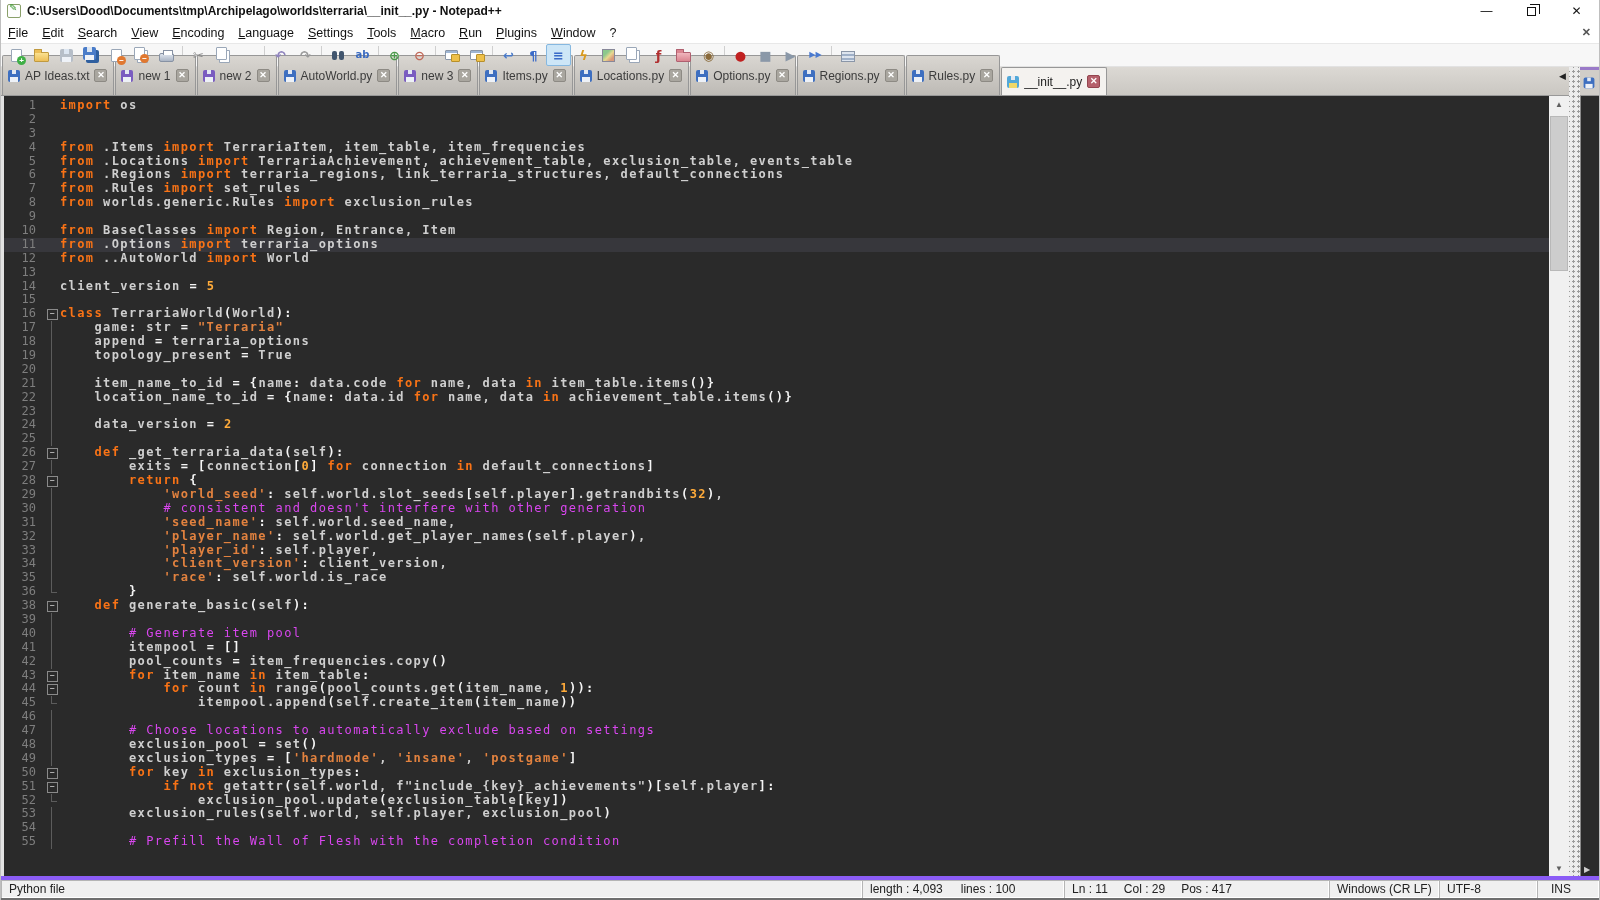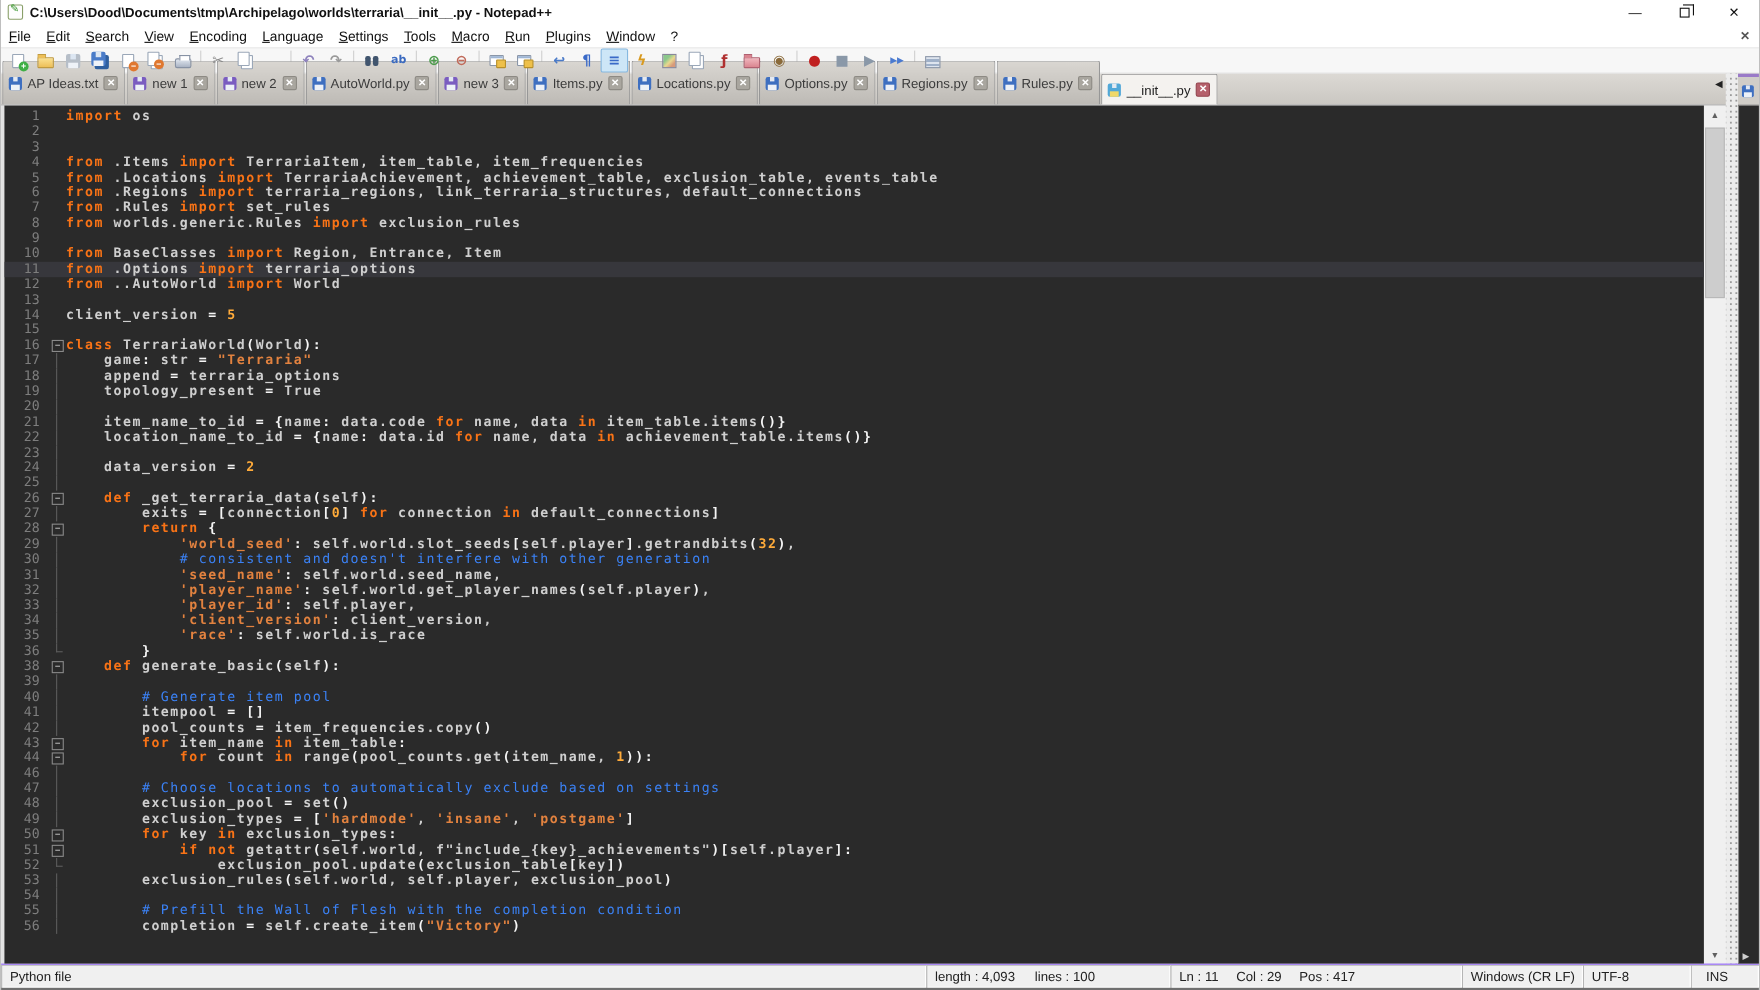--- a/index.html
+++ b/index.html
@@ -83,42 +83,42 @@
   .line.current{background:#37373c;}
   .ln{width:40px;text-align:right;padding-right:8px;color:#7e7e7e;flex:none;font-weight:normal;letter-spacing:0;}
   .fold{width:16px;flex:none;position:relative;}
   .fold.v::after{content:'';position:absolute;left:7px;top:0;bottom:0;border-left:1px solid #5c5c5c;}
   .fold.e::after{content:'';position:absolute;left:7px;top:0;height:7px;width:5px;
     border-left:1px solid #5c5c5c;border-bottom:1px solid #5c5c5c;}
   .fold.m::after{content:'−';position:absolute;left:3px;top:2px;width:9px;height:9px;background:#2a2a2a;
     border:1px solid #8a8a8a;color:#b5b5b5;font:bold 8px/8px "DejaVu Sans Mono",monospace;text-align:center;letter-spacing:0;}
   .code{flex:1;overflow:hidden;}
   .tok-k{color:#f97316;} .tok-t{color:#cfcfcf;} .tok-o{color:#f5f5f5;}
-  .tok-s{color:#e2823f;} .tok-n{color:#ffab3a;} .tok-c{color:#3b82f6;font-weight:normal;}
+  .tok-s{color:#e2823f;} .tok-n{color:#ffab3a;} .tok-c{color:#d946ef;font-weight:normal;}
   
   .vscroll{width:20px;background:#f0f0f0;display:flex;flex-direction:column;align-items:center;flex:none;}
   .sb-btn{height:16px;width:100%;display:flex;align-items:center;justify-content:center;font-size:8px;color:#606060;}
   .sb-track{flex:1;width:100%;position:relative;}
   .sb-thumb{position:absolute;top:4px;left:1px;right:1px;height:155px;background:#cdcdcd;border:1px solid #b8b8b8;}
   
   .splitter{width:11px;background:#ececec;flex:none;
     background-image:radial-gradient(#9a9a9a 1px,transparent 1.3px);background-size:5px 5px;background-position:2px 2px;}
   .minipane{width:19px;flex:none;display:flex;flex-direction:column;background:#d5d2cc;}
   .minitab{height:29px;border-top:3px solid #9a7ac8;background:#d0cdc8;display:flex;align-items:center;
     justify-content:flex-start;padding-left:3px;border-bottom:1px solid #989898;}
   .minitab .tfloppy{transform:scale(.9);}
   .minibody{flex:1;background:#2a2a2a;border-left:1px solid #8a8a8a;position:relative;}
   .minibody .mini-arrow{position:absolute;bottom:2px;left:3px;color:#cfcfcf;font-size:8px;}
   
-  .statusbar{height:22px;background:#f0f0f0;border-top:1px solid #8b5cf6;display:flex;align-items:stretch;
+  .statusbar{height:22px;background:#f0f0f0;border-top:4px solid #8b5cf6;display:flex;align-items:stretch;
     font-size:12px;color:#222;flex:none;}
   .seg{display:flex;align-items:center;padding:0 8px;box-shadow:inset 1px 1px 0 #b5b5b5,inset -1px -1px 0 #fff;
     white-space:nowrap;overflow:hidden;}
   .seg-doc{flex:1;}
-  .seg-len{width:222px;gap:18px;} .seg-pos{width:265px;gap:16px;}
+  .seg-len{width:202px;gap:18px;} .seg-pos{width:265px;gap:16px;}
   .seg-eol{width:110px;} .seg-enc{width:98px;} .seg-ins{width:62px;padding-left:14px;}
   .win-bottom{height:2px;background:#6f6f6f;flex:none;}
 </style>
 </head>
 <body>
 
 <div class="window">
 
   <div class="titlebar">
     <span class="npp-ico"></span>
@@ -361,31 +361,31 @@
             <div class="line"><span class="ln">34</span><span class="fold v"></span><span class="code"><span class="tok-t">            </span><span class="tok-s">'client_version'</span><span class="tok-o">:</span><span class="tok-t"> client_version,</span></span></div>
             <div class="line"><span class="ln">35</span><span class="fold v"></span><span class="code"><span class="tok-t">            </span><span class="tok-s">'race'</span><span class="tok-o">:</span><span class="tok-t"> self.world.is_race</span></span></div>
             <div class="line"><span class="ln">36</span><span class="fold e"></span><span class="code"><span class="tok-t">        </span><span class="tok-o">}</span></span></div>
             <div class="line"><span class="ln">38</span><span class="fold m"></span><span class="code"><span class="tok-k">    def</span><span class="tok-t"> generate_basic</span><span class="tok-o">(</span><span class="tok-t">self</span><span class="tok-o">):</span></span></div>
             <div class="line"><span class="ln">39</span><span class="fold v"></span><span class="code"></span></div>
             <div class="line"><span class="ln">40</span><span class="fold v"></span><span class="code"><span class="tok-c">        # Generate item pool</span></span></div>
             <div class="line"><span class="ln">41</span><span class="fold v"></span><span class="code"><span class="tok-t">        itempool </span><span class="tok-o">=</span><span class="tok-t"> </span><span class="tok-o">[]</span></span></div>
             <div class="line"><span class="ln">42</span><span class="fold v"></span><span class="code"><span class="tok-t">        pool_counts </span><span class="tok-o">=</span><span class="tok-t"> item_frequencies.copy</span><span class="tok-o">()</span></span></div>
             <div class="line"><span class="ln">43</span><span class="fold m"></span><span class="code"><span class="tok-k">        for</span><span class="tok-t"> item_name </span><span class="tok-k">in</span><span class="tok-t"> item_table</span><span class="tok-o">:</span></span></div>
             <div class="line"><span class="ln">44</span><span class="fold m"></span><span class="code"><span class="tok-k">            for</span><span class="tok-t"> count </span><span class="tok-k">in</span><span class="tok-t"> range</span><span class="tok-o">(</span><span class="tok-t">pool_counts.get</span><span class="tok-o">(</span><span class="tok-t">item_name, </span><span class="tok-n">1</span><span class="tok-o">)):</span></span></div>
+            <div class="line"><span class="ln">45</span><span class="fold e"></span><span class="code"><span class="tok-t">                itempool.append</span><span class="tok-o">(</span><span class="tok-t">self.create_item</span><span class="tok-o">(</span><span class="tok-t">item_name</span><span class="tok-o">))</span></span></div>
             <div class="line"><span class="ln">46</span><span class="fold v"></span><span class="code"></span></div>
             <div class="line"><span class="ln">47</span><span class="fold v"></span><span class="code"><span class="tok-c">        # Choose locations to automatically exclude based on settings</span></span></div>
             <div class="line"><span class="ln">48</span><span class="fold v"></span><span class="code"><span class="tok-t">        exclusion_pool </span><span class="tok-o">=</span><span class="tok-t"> set</span><span class="tok-o">()</span></span></div>
             <div class="line"><span class="ln">49</span><span class="fold v"></span><span class="code"><span class="tok-t">        exclusion_types </span><span class="tok-o">=</span><span class="tok-t"> </span><span class="tok-o">[</span><span class="tok-s">'hardmode'</span><span class="tok-t">, </span><span class="tok-s">'insane'</span><span class="tok-t">, </span><span class="tok-s">'postgame'</span><span class="tok-o">]</span></span></div>
             <div class="line"><span class="ln">50</span><span class="fold m"></span><span class="code"><span class="tok-k">        for</span><span class="tok-t"> key </span><span class="tok-k">in</span><span class="tok-t"> exclusion_types</span><span class="tok-o">:</span></span></div>
             <div class="line"><span class="ln">51</span><span class="fold m"></span><span class="code"><span class="tok-k">            if</span><span class="tok-t"> </span><span class="tok-k">not</span><span class="tok-t"> getattr</span><span class="tok-o">(</span><span class="tok-t">self.world, f"include_{key}_achievements"</span><span class="tok-o">)[</span><span class="tok-t">self.player</span><span class="tok-o">]:</span></span></div>
             <div class="line"><span class="ln">52</span><span class="fold e"></span><span class="code"><span class="tok-t">                exclusion_pool.update</span><span class="tok-o">(</span><span class="tok-t">exclusion_table</span><span class="tok-o">[</span><span class="tok-t">key</span><span class="tok-o">])</span></span></div>
             <div class="line"><span class="ln">53</span><span class="fold v"></span><span class="code"><span class="tok-t">        exclusion_rules</span><span class="tok-o">(</span><span class="tok-t">self.world, self.player, exclusion_pool</span><span class="tok-o">)</span></span></div>
             <div class="line"><span class="ln">54</span><span class="fold v"></span><span class="code"></span></div>
             <div class="line"><span class="ln">55</span><span class="fold v"></span><span class="code"><span class="tok-c">        # Prefill the Wall of Flesh with the completion condition</span></span></div>
-            <div class="line"><span class="ln">56</span><span class="fold v"></span><span class="code"><span class="tok-t">        completion </span><span class="tok-o">=</span><span class="tok-t"> self.create_item</span><span class="tok-o">(</span><span class="tok-s">"Victory"</span><span class="tok-o">)</span></span></div>
           </div>
         <div class="vscroll">
           <div class="sb-btn">▲</div>
           <div class="sb-track">
             <div class="sb-thumb"></div>
           </div>
           <div class="sb-btn">▼</div>
         </div>
       </div>
     </div>

